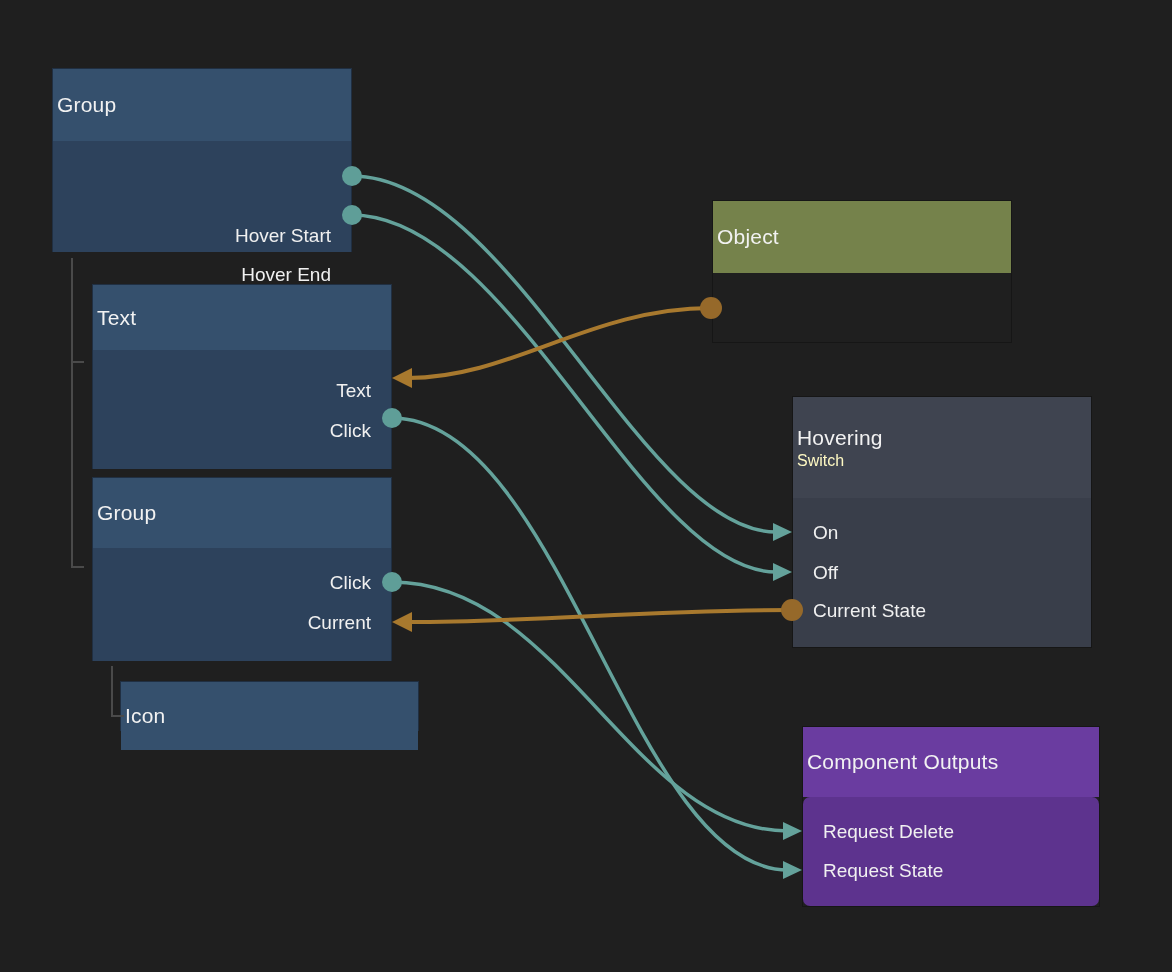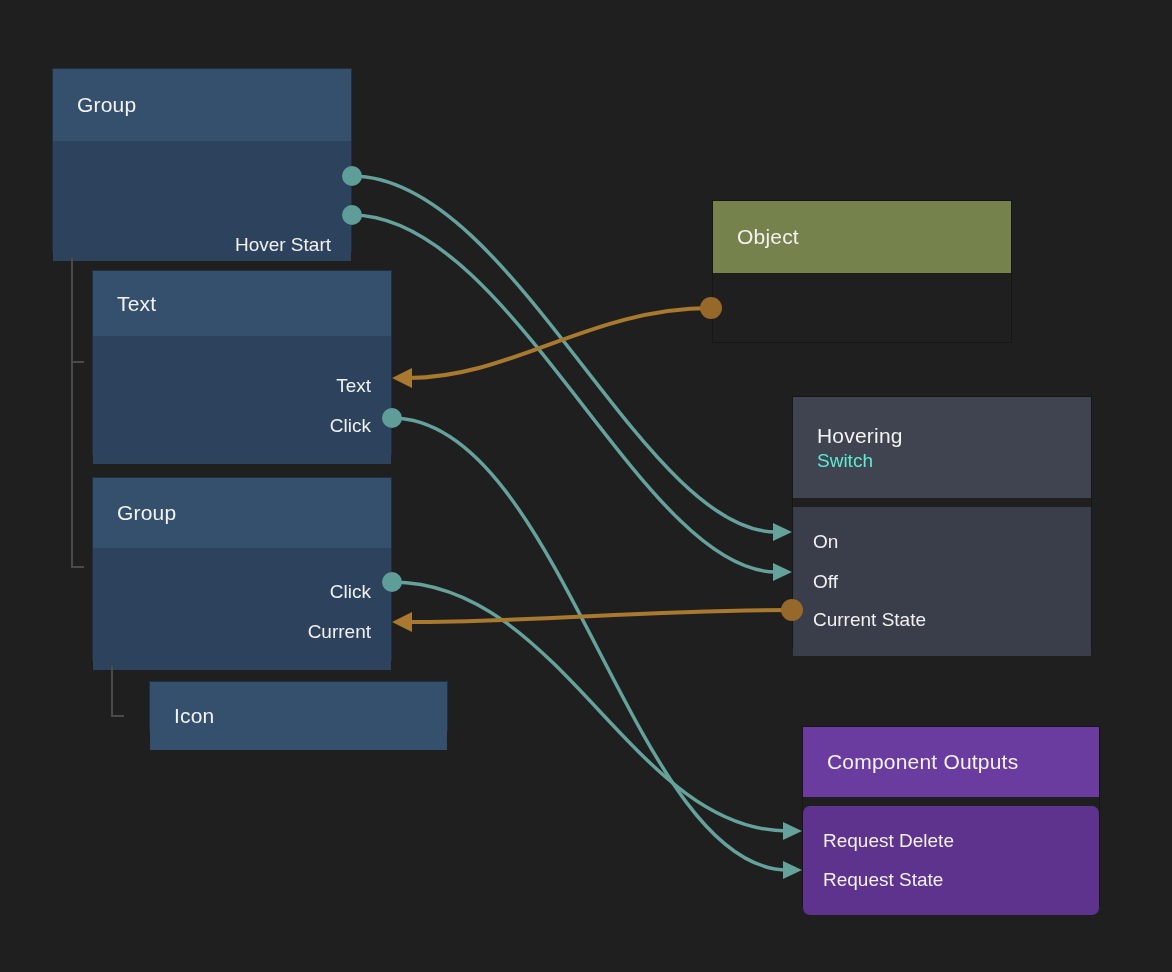--- a/index.html
+++ b/index.html
@@ -1,22 +1,22 @@
 <!DOCTYPE html>
 <html><head>
 <meta charset="utf-8">
 <style>
   html,body{margin:0;padding:0;background:#1f1f1f;width:1172px;height:972px;overflow:hidden;}
   body{font-family:"Liberation Sans","DejaVu Sans",sans-serif;}
   #canvas{position:relative;width:1172px;height:972px;background:#1f1f1f;}
   .node{position:absolute;box-sizing:border-box;border:1px solid rgba(0,0,0,0.28);}
-  .node .hdr{display:flex;flex-direction:column;justify-content:center;box-sizing:border-box;padding-left:24px;}
+  .node .hdr{display:flex;flex-direction:column;justify-content:center;box-sizing:border-box;padding-left:4px;}
   .node .hdr .title{color:#f2f2f2;font-size:21px;letter-spacing:.2px;}
-  .node .hdr .subtitle{color:#5eead4;font-size:19px;margin-top:2px;}
-  .node .body{position:relative;width:100%;box-sizing:border-box;margin-top:9px;}
+  .node .hdr .subtitle{color:#fef9c3;font-size:16px;margin-top:2px;}
+  .node .body{position:relative;width:100%;box-sizing:border-box;}
   .plabel{position:absolute;color:#f0f0f0;font-size:19px;line-height:26px;white-space:nowrap;}
   .plabel.r{right:20px;text-align:right;}
   .plabel.l{left:20px;text-align:left;}
   
   .blue  .hdr{background:#35506d;} .blue  .body{background:#2d425c;} .blue{background:#2d425c;}
   .olive .hdr{background:#75824b;} .olive .body{background:#687546;}
   .gray  .hdr{background:#3f4450;} .gray  .body{background:#393e4a;}
   .purple .hdr{background:#6a3ca0;} .purple .body{background:#5d338e;border-radius:7px;}
   svg#wires{position:absolute;left:0;top:0;pointer-events:none;}
 </style>
@@ -28,41 +28,41 @@
   <div class="node blue" style="left:52px;top:68px;width:300px;height:184px">
     <div class="hdr" style="height:72px">
       <span class="title">Group</span>
     </div>
     <div class="body" style="height:111px">
       <span class="plabel r" style="top:82px">Hover Start</span>
       <span class="plabel r" style="top:121px">Hover End</span>
     </div>
   </div>
 
-  <div class="node blue" style="left:92px;top:270px;width:300px;height:185px">
+  <div class="node blue" style="left:92px;top:284px;width:300px;height:185px">
     <div class="hdr" style="height:65px">
       <span class="title">Text</span>
     </div>
     <div class="body" style="height:119px">
       <span class="plabel r" style="top:28px">Text</span>
       <span class="plabel r" style="top:68px">Click</span>
     </div>
   </div>
 
   <div class="node blue" style="left:92px;top:477px;width:300px;height:184px">
     <div class="hdr" style="height:70px">
       <span class="title">Group</span>
     </div>
     <div class="body" style="height:113px">
       <span class="plabel r" style="top:22px">Click</span>
       <span class="plabel r" style="top:62px">Current</span>
     </div>
   </div>
 
-  <div class="node blue" style="left:149px;top:681px;width:299px;height:50px">
+  <div class="node blue" style="left:120px;top:681px;width:299px;height:50px">
     <div class="hdr" style="height:68px">
       <span class="title">Icon</span>
     </div>
   </div>
 
   <div class="node olive" style="left:712px;top:200px;width:300px;height:143px">
     <div class="hdr" style="height:72px">
       <span class="title">Object</span>
     </div>
   </div>

